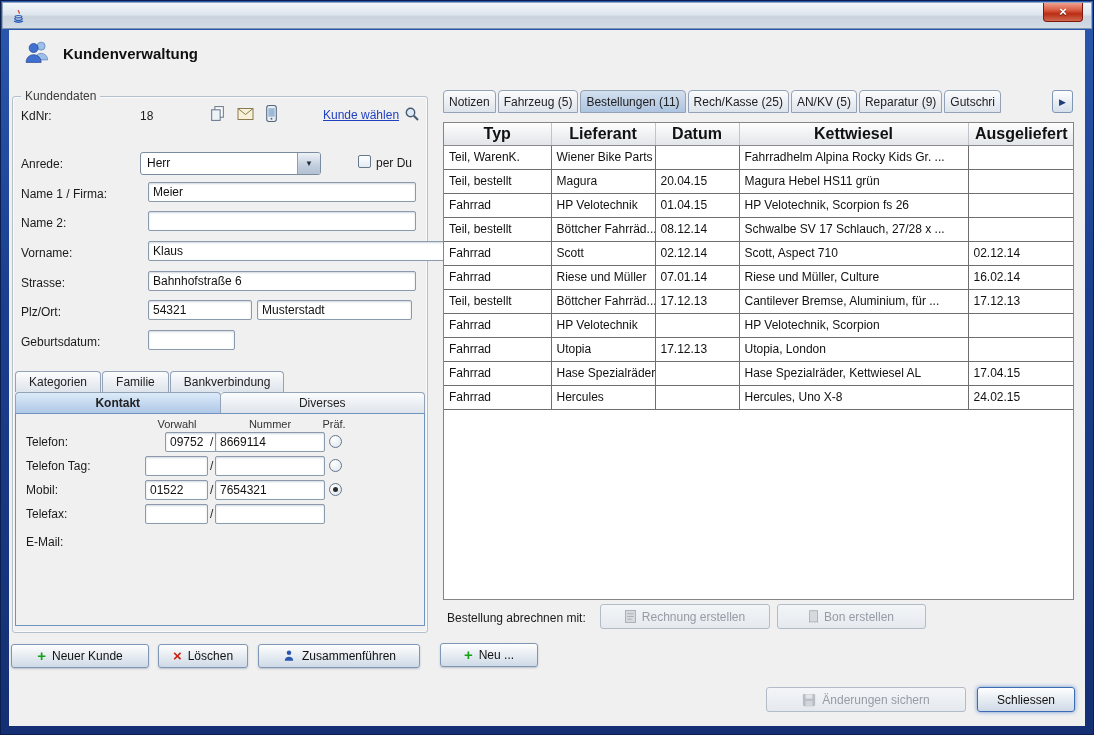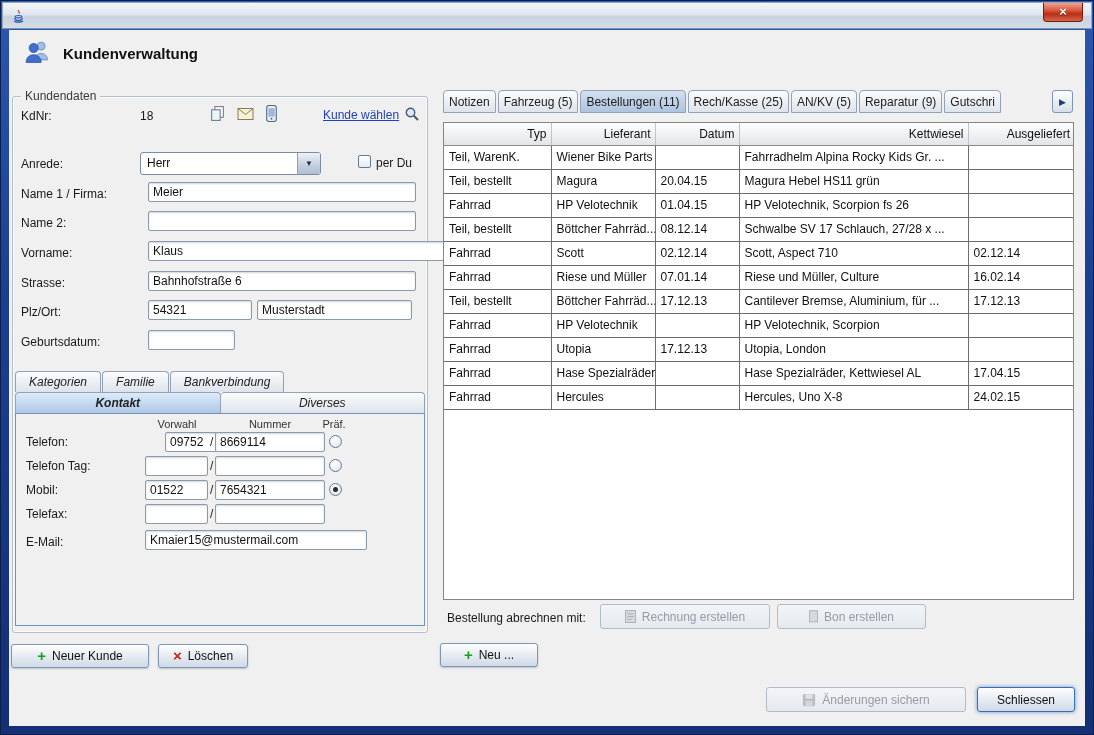--- a/index.html
+++ b/index.html
@@ -51,21 +51,21 @@
 
   .radio { position:absolute; width:13px; height:13px; border-radius:50%;
     border:1px solid #66788c; background:radial-gradient(circle at 35% 30%, #ffffff, #dce3ec); }
   .radio.checked::after { content:""; position:absolute; left:3px; top:3px; width:5px; height:5px;
     border-radius:50%; background:#2c2c2c; }
 
   .link { position:absolute; font-size:12px; color:#2140bf; text-decoration:underline; cursor:pointer; }
   .mini-icon { position:absolute; cursor:pointer; }
 
   
-  .ltabs { position:absolute; display:flex;font-style:italic; }
+  .ltabs { position:absolute; display:flex; }
   .ltab { height:21px; line-height:20px; padding:0 13px; font-size:12px; color:#222;
     border:1px solid #93a2b6; border-bottom:none; border-radius:4px 4px 0 0;
     background:linear-gradient(#fbfcfd,#dee4eb); margin-right:1px; text-align:center; cursor:default; }
   .ltab.sel { background:linear-gradient(#dcebf9,#bcd2ec 70%,#b1c9e6); font-weight:bold; }
   .ltab.wide { flex:1; margin-right:0; }
   .ltab.wide + .ltab.wide { border-left:none; }
 
   .kontakt-panel { position:absolute; left:2px; top:316px; width:410px; height:213px;
     border:1px solid #6f94c0; background:#f0f0f0; }
   .khead { position:absolute; font-size:11px; color:#333; text-align:center; }
@@ -92,21 +92,21 @@
   .rtab.clipped { max-width:64px; }
   .scroll-btn { position:absolute; left:1043px; top:60px; width:21px; height:23px;
     border:1px solid #7f96b4; border-radius:3px;
     background:linear-gradient(#fefefe,#d6dfea); font-size:9px; color:#1d3f77;
     display:flex; align-items:center; justify-content:center; cursor:default; }
 
   
   .table-wrap { position:absolute; left:434px; top:92px; width:631px; height:478px;
     background:#fff; border:1px solid #858585; overflow:hidden; }
   table.otable { border-collapse:collapse; table-layout:fixed; width:630px; background:#fff; }
-  table.otable th { height:22px; font-weight:normal; font-size:12px; color:#111; text-align:right;
+  table.otable th { height:22px; font-weight:bold; font-size:16px; color:#111; text-align:center;
     background:linear-gradient(#fefefe,#e2e5e9); border-right:1px solid #bfc4ca;
     border-bottom:1px solid #8a8a8a; padding:0 4px; overflow:hidden; white-space:nowrap; }
   table.otable td { height:24px; font-size:12px; color:#111; padding:0 5px;
     border-right:1px solid #6e6e6e; border-bottom:1px solid #6e6e6e;
     white-space:nowrap; overflow:hidden; }
   table.otable td:last-child, table.otable th:last-child { border-right:none; }
 
   .footer-label { position:absolute; left:438px; top:581px; font-size:12px; color:#1a1a1a; }
 
   svg { display:block; }
@@ -208,21 +208,20 @@
           <div class="ltab wide sel">Kontakt</div>
           <div class="ltab wide">Diverses</div>
         </div>
 
       <div class="kontakt-panel" id="kontakt-panel">
         <div class="khead" style="left:129px;top:4px;width:64px">Vorwahl</div>
         <div class="khead" style="left:199px;top:4px;width:110px">Nummer</div>
         <div class="khead" style="left:300px;top:4px;width:36px">Präf.</div>
 
         <div class="flabel" style="left:10px;top:121px">E-Mail:</div>
-        <input class="tf" style="left: 129px; top: 116px; width: 222px;" value="Kmaier15@mustermail.com">
       <div class="flabel" style="left: 10px; top: 21px;">Telefon:</div>
           <input class="tf" value="09752" style="left: 129px; top: 18px; width: 52px; margin-left: 20px;">
           <div class="kslash" style="left: 194px; top: 21px;">/</div>
           <input class="tf" value="8669114" style="left: 199px; top: 18px; width: 110px;">
           <div class="radio" style="left: 313px; top: 21px;"></div>
           <div class="flabel" style="left: 10px; top: 45px;">Telefon Tag:</div>
           <input class="tf" style="left: 129px; top: 42px; width: 63px;">
           <div class="kslash" style="left: 194px; top: 45px;">/</div>
           <input class="tf" style="left: 199px; top: 42px; width: 110px;">
           <div class="radio" style="left: 313px; top: 45px;"></div>
@@ -239,20 +238,29 @@
     </div>
 
     <div class="btn" style="left:2px;top:614px;width:138px">
       <span class="plus-glyph">+</span>
       <span>Neuer Kunde</span>
     </div>
     <div class="btn" style="left:149px;top:614px;width:90px">
       <span class="del-glyph">×</span>
       <span>Löschen</span>
     </div>
+    <div class="btn" style="left:249px;top:614px;width:162px">
+      <span>
+        <svg viewBox="0 0 16 16" width="14" height="14">
+          <circle cx="8" cy="4.2" r="2.6" fill="#2d56b0"></circle>
+          <path d="M3.2 13.5c0-3 2.1-4.7 4.8-4.7s4.8 1.7 4.8 4.7z" fill="#2d56b0"></path>
+        </svg>
+      </span>
+      <span>Zusammenführen</span>
+    </div>
 
     <div class="rtabs" id="rtabs">
         <div class="rtab">Notizen</div>
         <div class="rtab">Fahrzeug (5)</div>
         <div class="rtab sel">Bestellungen (11)</div>
         <div class="rtab">Rech/Kasse (25)</div>
         <div class="rtab">AN/KV (5)</div>
         <div class="rtab">Reparatur (9)</div>
         <div class="rtab clipped">Gutschri</div>
       </div>

